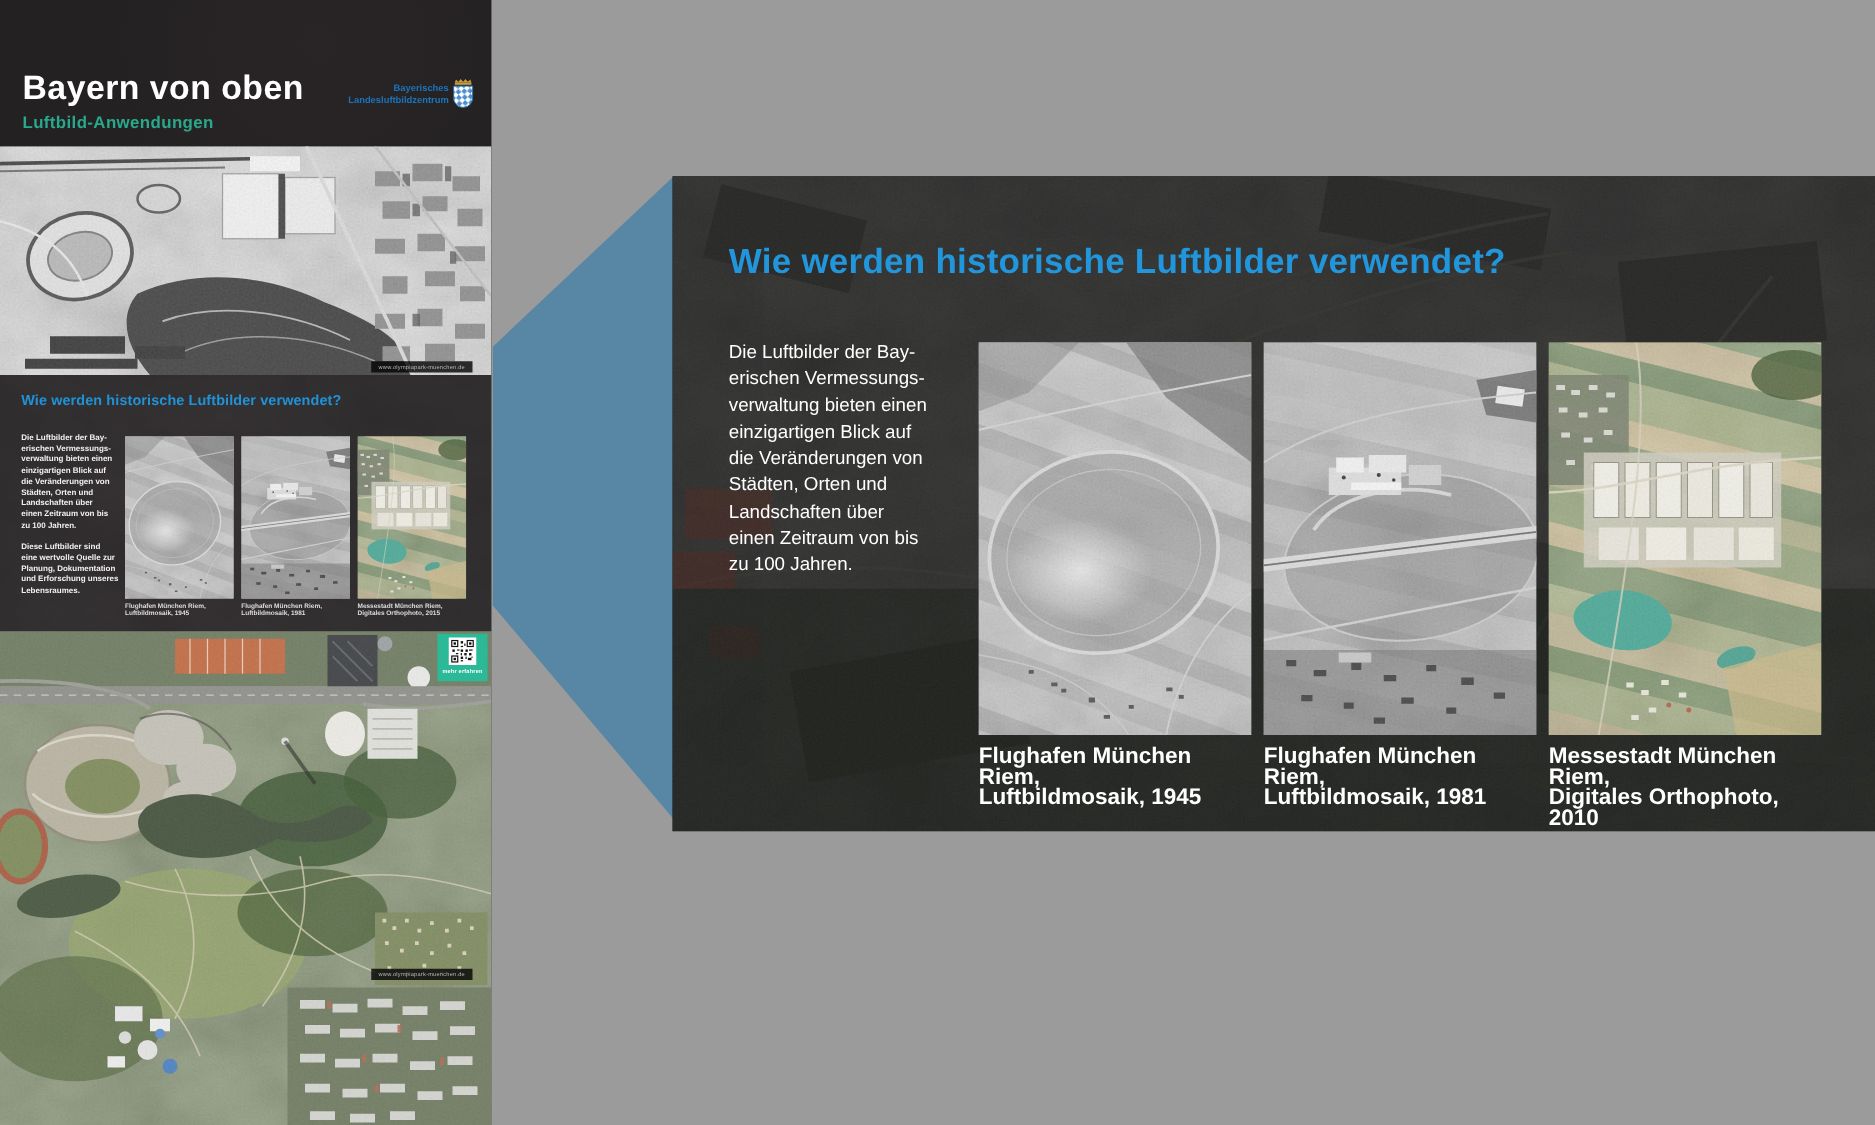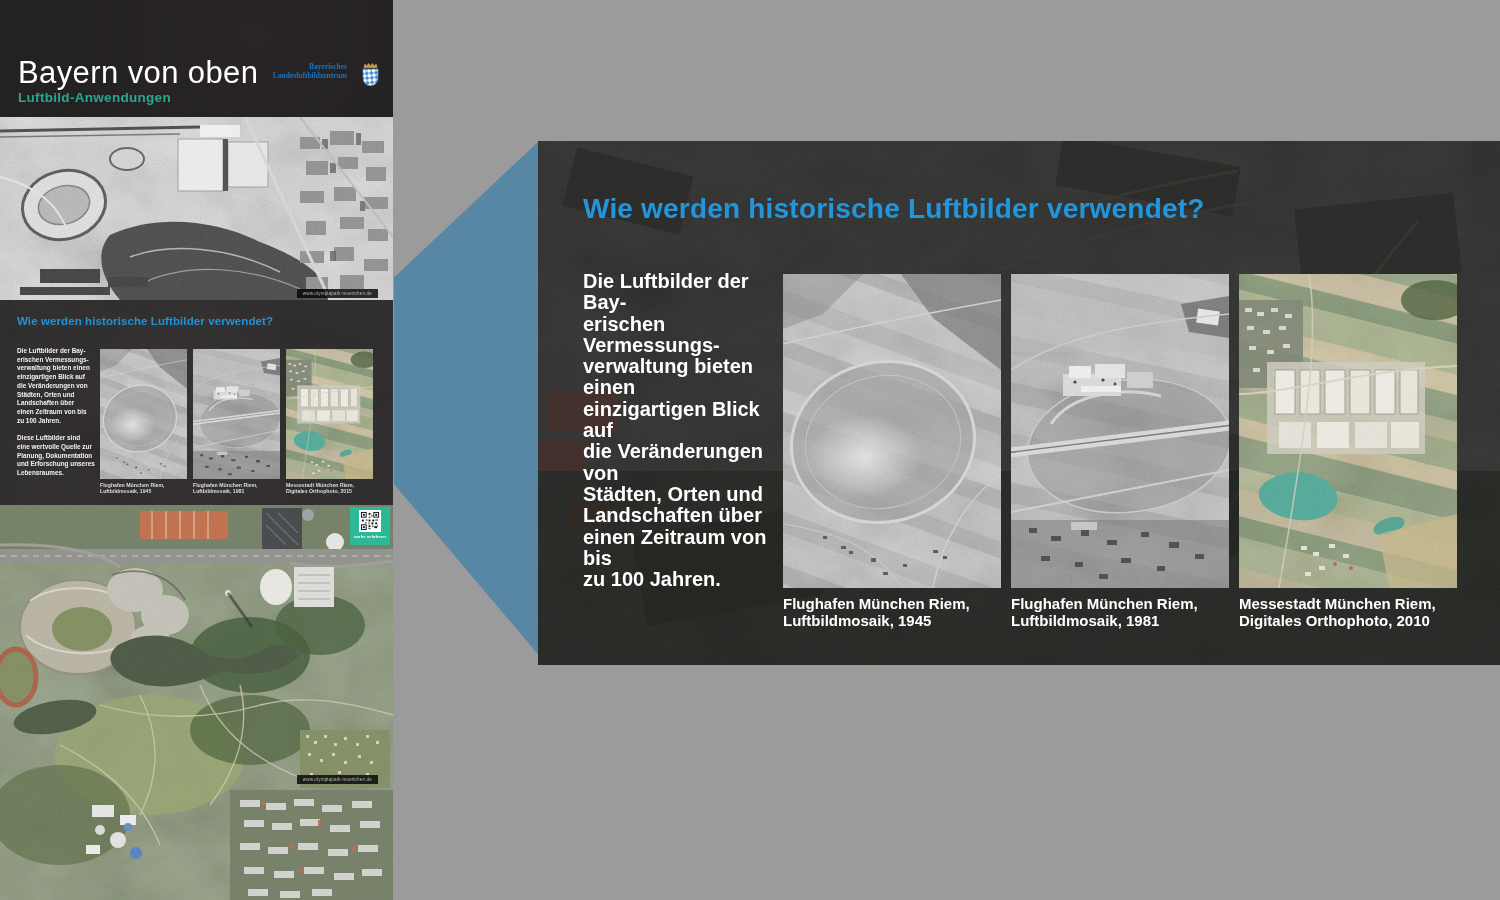--- a/index.html
+++ b/index.html
@@ -5,23 +5,23 @@
   html,body{margin:0;padding:0;width:1500px;height:900px;overflow:hidden;background:#9b9b9b;
     font-family:"Liberation Sans",sans-serif;}
   .stage{position:relative;width:1500px;height:900px;background:#9b9b9b;}
   figure{margin:0;}
   .pre{white-space:pre-line;}
 
   
   .poster{position:absolute;left:0;top:0;width:393px;height:900px;background:#242122;}
   .poster-header{position:absolute;left:0;top:0;width:393px;height:117px;
     background:radial-gradient(circle at 65% 30%, #292526 0%, #242122 70%);}
-  .poster-title{position:absolute;left:18px;top:55px;color:#ffffff;font-size:31px;font-weight:400;letter-spacing:.4px;}
+  .poster-title{position:absolute;left:18px;top:55px;color:#ffffff;font-size:27px;font-weight:700;letter-spacing:.4px;}
   .poster-subtitle{position:absolute;left:18px;top:90px;color:#29a88c;font-size:13.5px;font-weight:700;letter-spacing:.3px;}
-  .logo{position:absolute;right:13px;top:62px;display:flex;gap:14px;font-family:Liberation Serif, serif;}
+  .logo{position:absolute;right:13px;top:62px;display:flex;align-items:center;gap:2px;}
   .logo-text{text-align:right;color:#1b74bb;font-size:7.5px;line-height:9px;font-weight:700;}
   .bw-photo{position:absolute;left:0;top:117px;width:393px;height:183px;overflow:hidden;}
   .bw-photo svg{display:block;}
   .credit{position:absolute;background:rgba(5,5,5,.82);color:#b9b9b9;font-size:4.5px;
     letter-spacing:.2px;padding:2px 6px;white-space:nowrap;}
   .credit.bw{right:15px;top:172px;}
   .credit.col{right:15px;top:270px;}
 
   .poster-section{position:absolute;left:0;top:300px;width:393px;height:205px;
     background:radial-gradient(circle at 40% 60%, #282425 0%, #242122 65%);}
@@ -44,27 +44,27 @@
 
   
   .callout{position:absolute;left:394px;top:140px;width:145px;height:527px;background:#5787a5;
     clip-path:polygon(0 26.1%,100% .2%,100% 97.8%,0 65.3%);}
 
   
   .panel{position:absolute;left:538px;top:141px;width:962px;height:524px;background:#151514;overflow:hidden;}
   .panel-bg{position:absolute;left:0;top:0;}
   .panel-heading{position:absolute;left:45px;top:52px;margin:0;color:#2196dd;font-size:28px;
     font-weight:700;letter-spacing:.2px;}
-  .panel-body{position:absolute;left:45px;top:130px;width:205px;color:#ffffff;font-size:20px;
-    line-height:21.3px;font-weight:700;}
+  .panel-body{position:absolute;left:45px;top:130px;width:205px;color:#ffffff;font-size:15px;
+    line-height:21.3px;font-weight:400;}
   .panel-body p{margin:0 0 22px 0;}
   .photo-row{position:absolute;left:245px;top:133px;display:flex;gap:10px;}
   .photo-row figure{width:218px;}
   .photo-row svg{display:block;}
-  .photo-row figcaption{margin-top:8px;color:#ffffff;font-size:15px;line-height:16.5px;font-weight:700;}
+  .photo-row figcaption{margin-top:8px;color:#ffffff;font-size:18px;line-height:16.5px;font-weight:700;}
 </style>
 </head>
 <body>
 
 <div class="stage">
 
   <svg width="0" height="0" style="position:absolute" aria-hidden="true">
     <defs>
       <filter id="mottleF" x="-5%" y="-5%" width="110%" height="110%">
         <feTurbulence type="fractalNoise" baseFrequency="0.013 0.018" numOctaves="4" seed="7"></feTurbulence>

